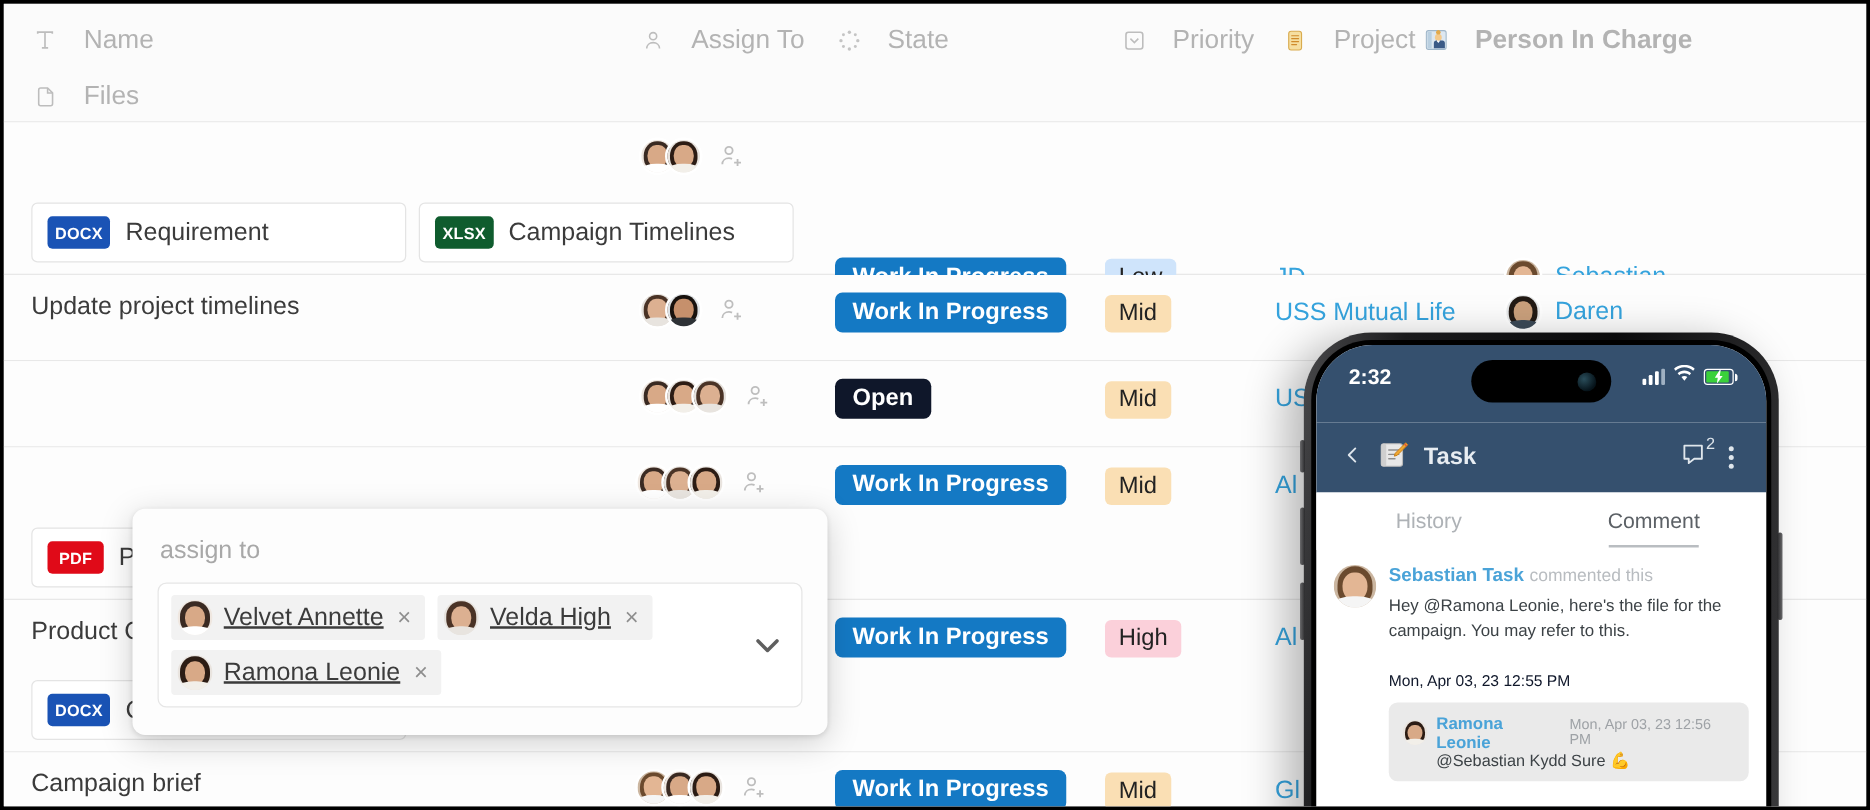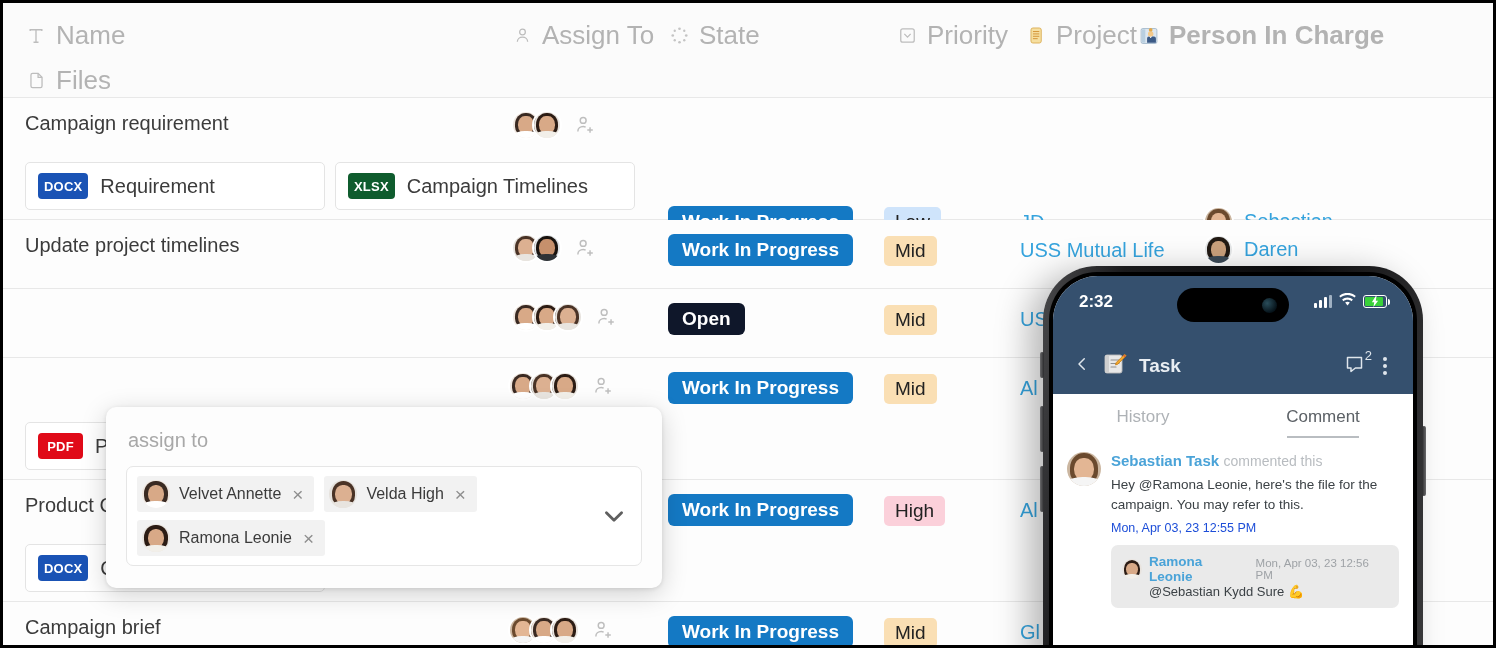--- a/index.html
+++ b/index.html
@@ -20,22 +20,22 @@
   
   .table { position: absolute; left: 0; top: 0; width: 1490px; }
   .hdr {
     position: relative;
     height: 95px;
     background: #fbfbfb;
     border-bottom: 1px solid #e8e8e8;
   }
   .hdr-cell {
     position: absolute;
-    display: flex; align-items: center; gap: 9px;
-    color: #b3b3b3; font-size: 26px; font-weight: 400;
+    display: flex; align-items: center; gap: 20px;
+    color: #b3b3b3; font-size: 21px; font-weight: 400;
     white-space: nowrap;
   }
   .hdr-ic { display: inline-flex; align-items: center; justify-content: center;
             width: 22px; height: 22px; flex: 0 0 22px; }
   .hdr-ic svg { display: block; }
 
   .row {
     position: relative;
     border-bottom: 1px solid #e8e8e8;
     background: #fdfdfd;
@@ -117,21 +117,21 @@
   .tokbox {
     position: relative; border: 1px solid #e6e6e6; border-radius: 7px;
     background: #fff; padding: 9px 56px 9px 10px; min-height: 96px;
   }
   .toks { display: flex; flex-wrap: wrap; gap: 8px 10px; }
   .tok {
     display: inline-flex; align-items: center; gap: 9px;
     background: #f2f2f2; border-radius: 3px; padding: 4px 9px 4px 5px;
   }
   .tok .av { width: 28px; height: 28px; border: 0; margin: 0; }
-  .tok .tnm { font-size: 16px; color: #3b3b3b; white-space: nowrap; }
+  .tok .tnm { font-size: 20px; color: #3b3b3b; white-space: nowrap; text-decoration: underline; }
   .tok .x { font-size: 19px; color: #8e8e8e; line-height: 1; padding: 0 2px; }
   .chev { position: absolute; right: 14px; top: 50%; transform: translateY(-50%);
           width: 26px; height: 26px; color: #6b6b6b; }
 
   
   .phone {
     position: absolute; left: 1040px; top: 263px; width: 380px; height: 420px;
     border-radius: 54px 54px 0 0;
     background: linear-gradient(100deg,#4a4a4c 0%,#1a1a1c 18%,#0a0a0b 55%,#3a3a3c 100%);
     padding: 6px; z-index: 30;
@@ -191,21 +191,21 @@
   .tab.active::after { content: ''; position: absolute; bottom: 2px;
          left: 50%; transform: translateX(-50%); width: 72px; height: 2px; background: #b9bdc1; }
 
   .cmtlist { padding: 12px 14px 0 14px; }
   .cmt { display: flex; gap: 10px; }
   .cmt .av { width: 34px; height: 34px; border: 0; margin: 0; }
   .cmt .bdy { flex: 1; min-width: 0; }
   .cmt .who { font-size: 15px; color: #4aa3d8; font-weight: 700; }
   .cmt .act { font-size: 14px; color: #b8bcc0; }
   .cmt .txt { font-size: 13.5px; color: #3c4246; line-height: 1.45; margin-top: 5px; }
-  .cmt .ts { font-size: 12.5px; color: #1d4ed8; margin-top: 7px; }
+  .cmt .ts { font-size: 12.5px; color: #0f172a; margin-top: 24px; }
   .reply {
     margin: 10px 0 0 44px; background: #eaeaea; border-radius: 7px;
     padding: 9px 11px;
   }
   .reply .hd { display: flex; align-items: center; gap: 7px; }
   .reply .av { width: 20px; height: 20px; border: 0; margin: 0; }
   .reply .who { font-size: 13.5px; color: #4aa3d8; font-weight: 700; }
   .reply .ts { font-size: 11.5px; color: #9ea2a6; }
   .reply .txt { font-size: 13px; color: #3c4246; margin-top: 0; margin-left: 27px; }
 </style>
@@ -291,21 +291,20 @@
           <svg width="19" height="19" viewBox="0 0 24 24" fill="none" stroke="#bdbdbd" stroke-width="1.6">
             <path d="M14 3H7a2 2 0 0 0-2 2v14a2 2 0 0 0 2 2h10a2 2 0 0 0 2-2V8z"></path>
               <path d="M14 3v5h5"></path>
           </svg>
         </span>
         <span>Files</span>
       </div>
     </div>
 
     <div class="row" style="height:122px;">
-      <div class="name">Campaign requirement</div>
       <div class="avs" style="left:508px; top:12px;">
         <span class="av">
             <span class="face f-a">
               <span class="bg"></span>
               <span class="hair"></span>
               <span class="skin"></span>
               <span class="body"></span>
             </span>
           </span>
         <span class="av">

